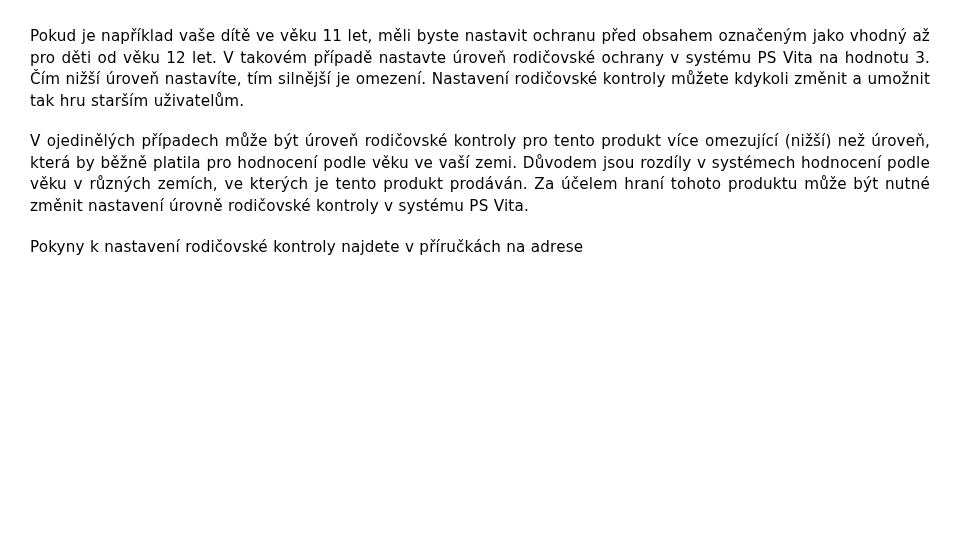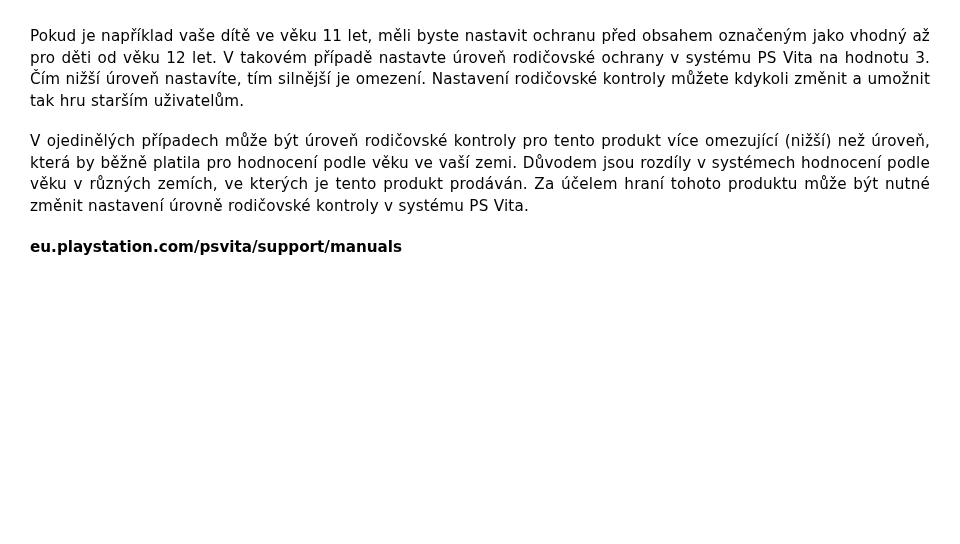--- a/index.html
+++ b/index.html
@@ -42,16 +42,16 @@
 </style>
 </head>
 <body>
 
 <div class="page">
 
   <p class="para">Pokud je například vaše dítě ve věku 11 let, měli byste nastavit ochranu před obsahem označeným jako vhodný až pro děti od věku 12 let. V takovém případě nastavte úroveň rodičovské ochrany v systému PS Vita na hodnotu 3. Čím nižší úroveň nastavíte, tím silnější je omezení. Nastavení rodičovské kontroly můžete kdykoli změnit a umožnit tak hru starším uživatelům.</p>
 
   <p class="para">V ojedinělých případech může být úroveň rodičovské kontroly pro tento produkt více omezující (nižší) než úroveň, která by běžně platila pro hodnocení podle věku ve vaší zemi. Důvodem jsou rozdíly v systémech hodnocení podle věku v různých zemích, ve kterých je tento produkt prodáván. Za účelem hraní tohoto produktu může být nutné změnit nastavení úrovně rodičovské kontroly v systému PS Vita.</p>
 
+  <p class="para no-justify" style="margin-bottom:0;">Pokyny k nastavení rodičovské kontroly najdete v příručkách na adrese</p>
 
-  <p class="link-line">eu.playstation.com/psvita/support/manuals</p>
 
 </div>
 
 </body></html>

